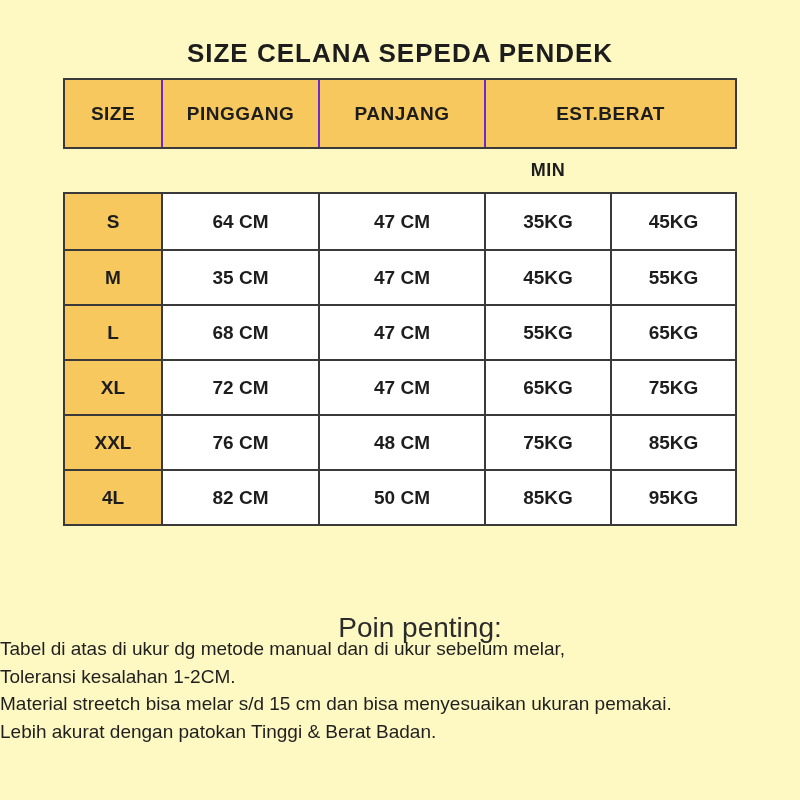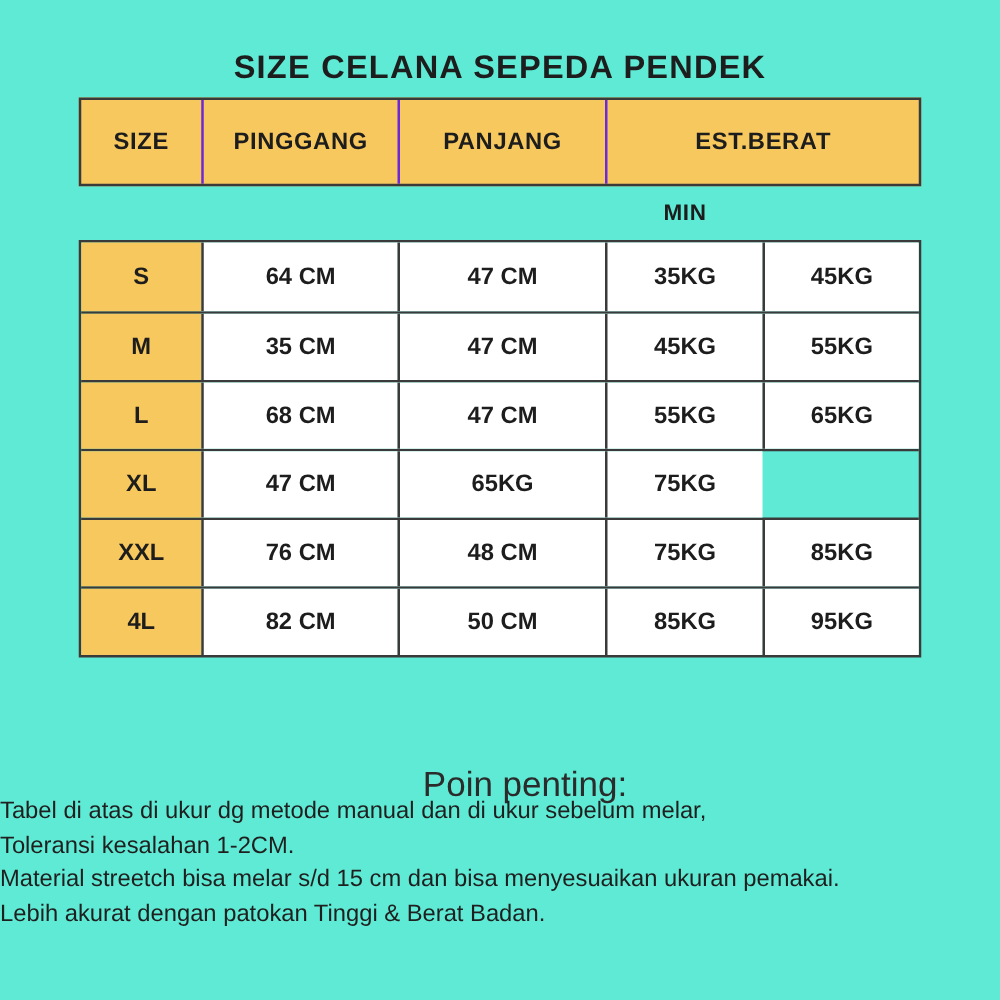--- a/index.html
+++ b/index.html
@@ -1,21 +1,21 @@
 <!DOCTYPE html>
 <html><head>
 <meta charset="utf-8">
 <style>
   html, body { margin: 0; padding: 0; }
   * { box-sizing: border-box; }
   .page {
     position: relative;
     width: 800px;
     height: 800px;
-    background: #5eead4;
+    background: #fef9c3;
     font-family: "Liberation Sans", sans-serif;
     color: #1d1d1d;
     overflow: hidden;
   }
 
   .page-title {
     position: absolute;
     top: 38px;
     left: 0;
     width: 100%;
@@ -155,20 +155,21 @@
       <div class="brow">
         <div class="cell size-col">L</div>
         <div class="cell">68 CM</div>
         <div class="cell">47 CM</div>
         <div class="cell">55KG</div>
         <div class="cell">65KG</div>
       </div>
 
       <div class="brow">
         <div class="cell size-col">XL</div>
+        <div class="cell">72 CM</div>
         <div class="cell">47 CM</div>
         <div class="cell">65KG</div>
         <div class="cell">75KG</div>
       </div>
 
       <div class="brow">
         <div class="cell size-col">XXL</div>
         <div class="cell">76 CM</div>
         <div class="cell">48 CM</div>
         <div class="cell">75KG</div>

